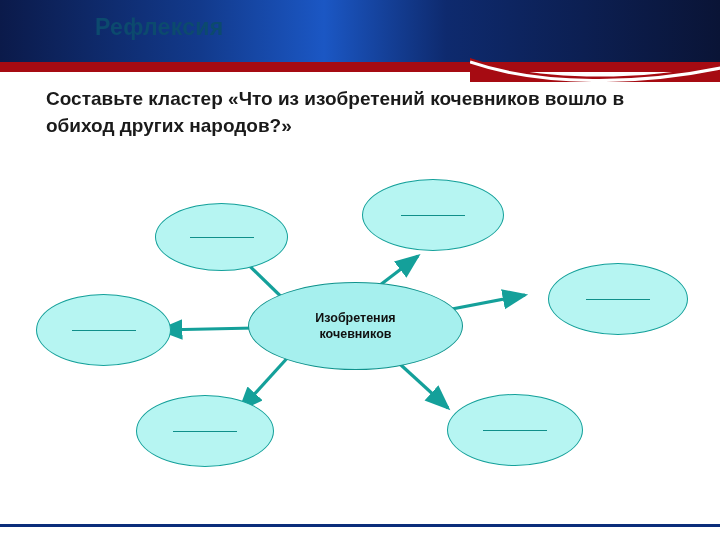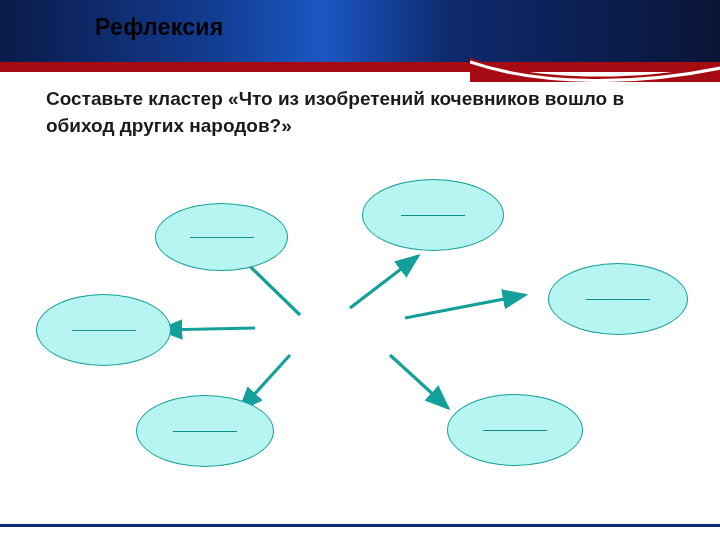--- a/index.html
+++ b/index.html
@@ -53,21 +53,21 @@
     width: 260px;
     height: 26px;
     overflow: hidden;
   }
   .page-title {
     position: absolute;
     left: 95px;
     top: 14px;
     font-size: 23px;
     font-weight: bold;
-    color: #000000;
+    color: #0c4a6e;
     letter-spacing: 0.3px;
     white-space: nowrap;
   }
 
   
   .prompt {
     position: absolute;
     left: 46px;
     top: 86px;
     width: 600px;
@@ -162,20 +162,26 @@
       <line x1="405" y1="158" x2="525" y2="135"></line>
 
       <line x1="255" y1="168" x2="160" y2="170"></line>
 
       <line x1="290" y1="195" x2="240" y2="250"></line>
 
       <line x1="390" y1="195" x2="448" y2="248"></line>
     </g>
   </svg>
 
+  <div class="node node-center" style="left:248px; top:122px; width:215px; height:88px;">
+    <div class="node-label">
+      <span>Изобретения</span><br>
+      <span>кочевников</span>
+    </div>
+  </div>
 
   <div class="node" style="left:155px; top:43px; width:133px; height:68px;">
     <span class="blank-line"></span>
   </div>
 
   <div class="node" style="left:362px; top:19px; width:142px; height:72px;">
     <span class="blank-line"></span>
   </div>
 
   <div class="node" style="left:548px; top:103px; width:140px; height:72px;">

